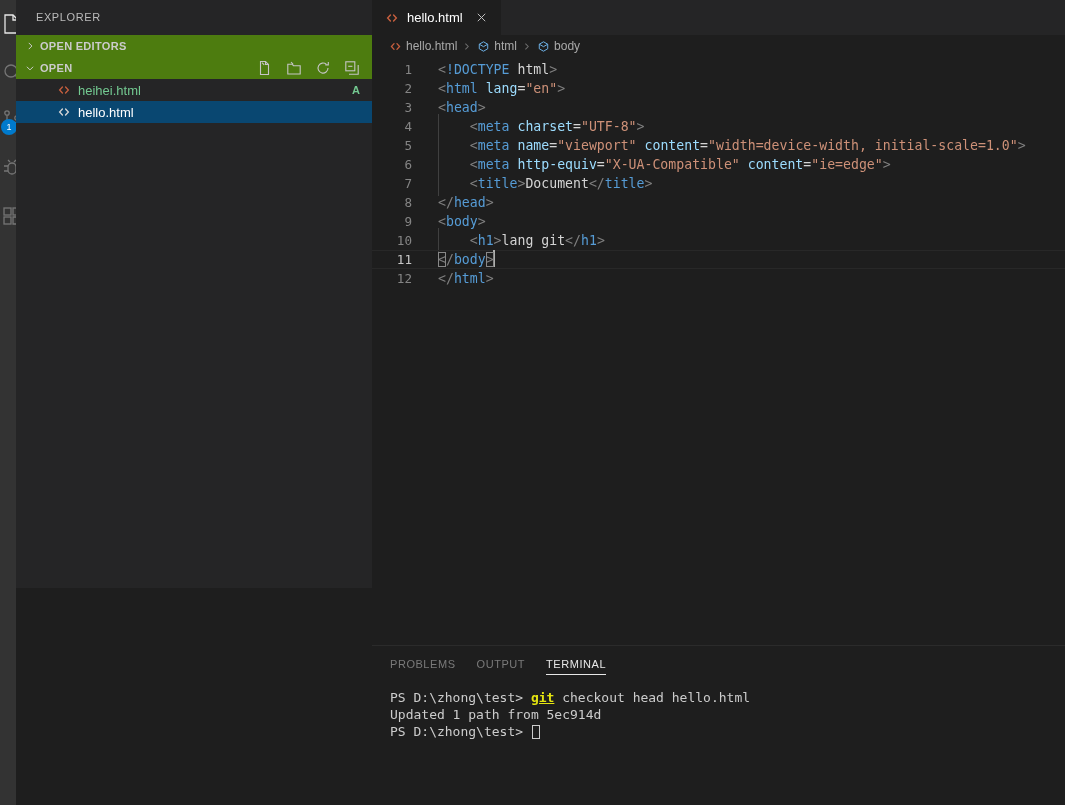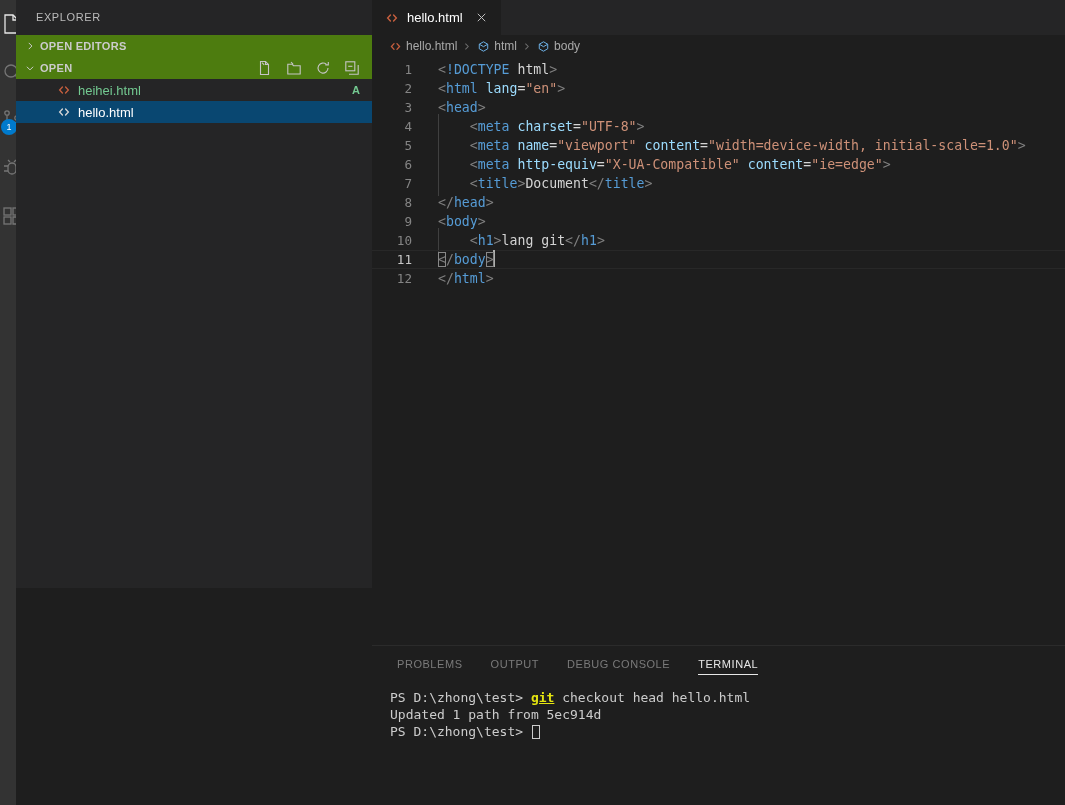--- a/index.html
+++ b/index.html
@@ -153,21 +153,21 @@
     flex:0 0 159px;height:159px;background:#1e1e1e;
     border-top:1px solid #2b2b2b;display:flex;flex-direction:column;
   }
   .panel-tabs{
     height:35px;flex:0 0 35px;display:flex;align-items:center;
     padding-left:18px;gap:21px;
   }
   .ptab{
     font-size:11px;letter-spacing:.55px;text-transform:uppercase;
     color:#7a7a7a;cursor:pointer;position:relative;height:35px;
-    display:flex;align-items:center;margin-left:7px;
+    display:flex;align-items:center;
   }
   .ptab.active{color:#e7e7e7;}
   .ptab.active:after{
     content:"";position:absolute;left:0;right:0;bottom:6px;height:1px;background:#e7e7e7;
   }
   .terminal{
     flex:1 1 auto;padding:8px 0 0 18px;
     font-family:"DejaVu Sans Mono","Liberation Mono",monospace;
     font-size:13px;line-height:17px;color:#cccccc;white-space:pre;
   }
@@ -378,21 +378,20 @@
           <div class="cline"><span class="lnum">10</span><span class="ctext"><span class="ind">    </span><span class="t-punc">&lt;</span><span class="t-tag">h1</span><span class="t-punc">&gt;</span><span class="t-txt">lang git</span><span class="t-punc">&lt;/</span><span class="t-tag">h1</span><span class="t-punc">&gt;</span></span></div>
           <div class="cline current"><span class="lnum">11</span><span class="ctext"><span class="t-punc bmatch">&lt;</span><span class="t-punc">/</span><span class="t-tag">body</span><span class="t-punc bmatch">&gt;</span><span class="caret"></span></span></div>
           <div class="cline"><span class="lnum">12</span><span class="ctext"><span class="t-punc">&lt;/</span><span class="t-tag">html</span><span class="t-punc">&gt;</span></span></div>
         </div>
     </div>
 
     <div class="panel">
       <div class="panel-tabs" id="panel-tabs">
           <div class="ptab">PROBLEMS</div>
           <div class="ptab">OUTPUT</div>
-          <div class="ptab">DEBUG CONSOLE</div>
           <div class="ptab active">TERMINAL</div>
         </div>
       <div class="terminal" id="terminal-body"><div><span>PS D:\zhong\test&gt; </span><span class="term-git">git</span><span> checkout head hello.html</span></div><div><span>Updated 1 path from 5ec914d</span></div><div><span>PS D:\zhong\test&gt; </span><span class="term-cursor"></span></div></div>
     </div>
 
   </div>
 
 </div>
 
 </body></html>

